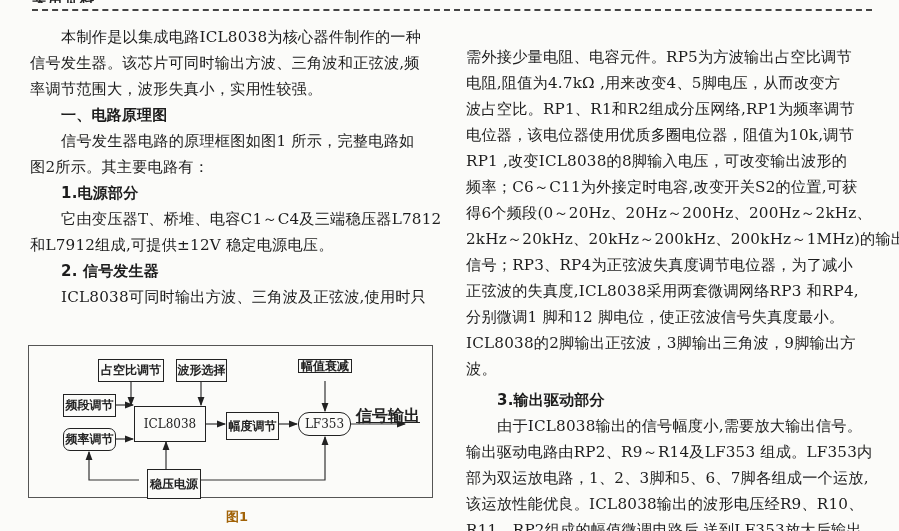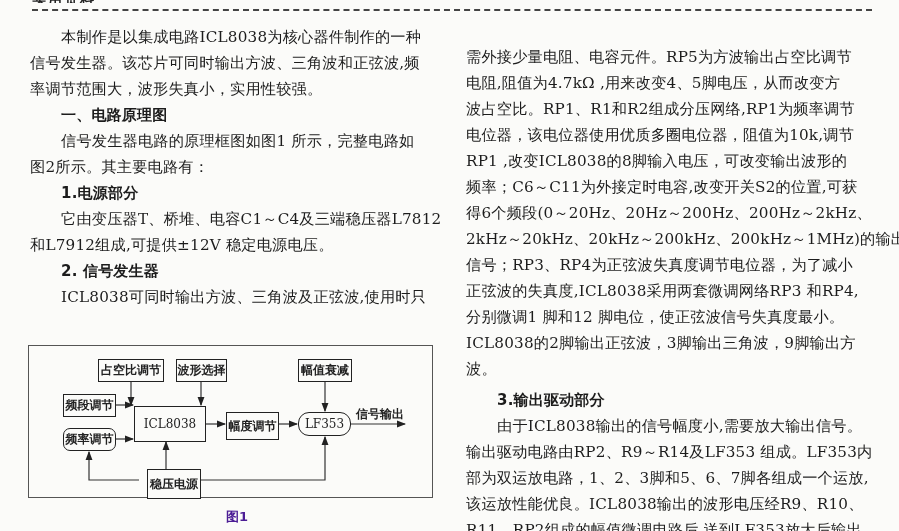--- a/index.html
+++ b/index.html
@@ -34,25 +34,25 @@
   .figure { position:absolute; left:28px; top:345px; width:405px; height:153px; border:1px solid #555; box-sizing:border-box; }
   .box {
     position:absolute; border:1.6px solid #222; background:#fbfbf9; box-sizing:border-box;
     display:flex; align-items:center; justify-content:center;
     font-size:12px; font-family:"DejaVu Sans","Liberation Sans",sans-serif; font-weight:bold; color:#222;
     white-space:nowrap;
   }
   .box.chip { font-family:"DejaVu Serif","Liberation Serif",serif; font-weight:normal; font-size:12px; border-width:1.4px; }
   .fig-svg { position:absolute; left:0; top:0; }
   .out-label {
-    position:absolute; font-size:12px; font-family:"DejaVu Sans","Liberation Sans",sans-serif; font-weight:bold; color:#222;
+    position:absolute; font-size:16px; font-family:"DejaVu Sans","Liberation Sans",sans-serif; font-weight:bold; color:#222;text-decoration:underline;
   }
   .fig-caption {
     position:absolute; left:226px; top:508px; font-size:13px;
-    font-family:"DejaVu Sans","Liberation Sans",sans-serif; font-weight:bold; color:#4c1d95;
+    font-family:"DejaVu Sans","Liberation Sans",sans-serif; font-weight:bold; color:#a16207;
   }
 </style>
 </head>
 <body>
 
 <div class="header-cut">实用资料</div>
 <div class="dash-rule"></div>
 
 <div class="col left">
   <div class="line indent">本制作是以集成电路ICL8038为核心器件制作的一种</div>
@@ -119,21 +119,21 @@
       <line x1="137" y1="123" x2="137" y2="96" marker-end="url(#ah)"></line>
 
       <polyline points="110,134 60,134 60,106" marker-end="url(#ah)"></polyline>
 
       <polyline points="164,134 296,134 296,91" marker-end="url(#ah)"></polyline>
     </g>
   </svg>
 
   <div class="box" style="left:69px;top:13px;width:66px;height:23px;text-align:center;">占空比调节</div>
   <div class="box" style="left:147px;top:13px;width:51px;height:23px;">波形选择</div>
-  <div class="box" style="left:269px;top:13px;width:54px;height:23px;">幅值衰减</div>
+  <div class="box" style="left:269px;top:13px;width:54px;height:14px;">幅值衰减</div>
   <div class="box" style="left:34px;top:48px;width:53px;height:23px;">频段调节</div>
   <div class="box" style="left:34px;top:82px;width:53px;height:23px;border-radius:7px;">频率调节</div>
   <div class="box chip" style="left:105px;top:60px;width:72px;height:36px;">ICL8038</div>
   <div class="box" style="left:197px;top:66px;width:53px;height:28px;">幅度调节</div>
   <div class="box chip" style="left:269px;top:66px;width:53px;height:24px;border-radius:11px;">LF353</div>
   <div class="box" style="left:118px;top:123px;width:54px;height:30px;">稳压电源</div>
 
   <div class="out-label" style="left:327px;top:60px;">信号输出</div>
 </div>
 

